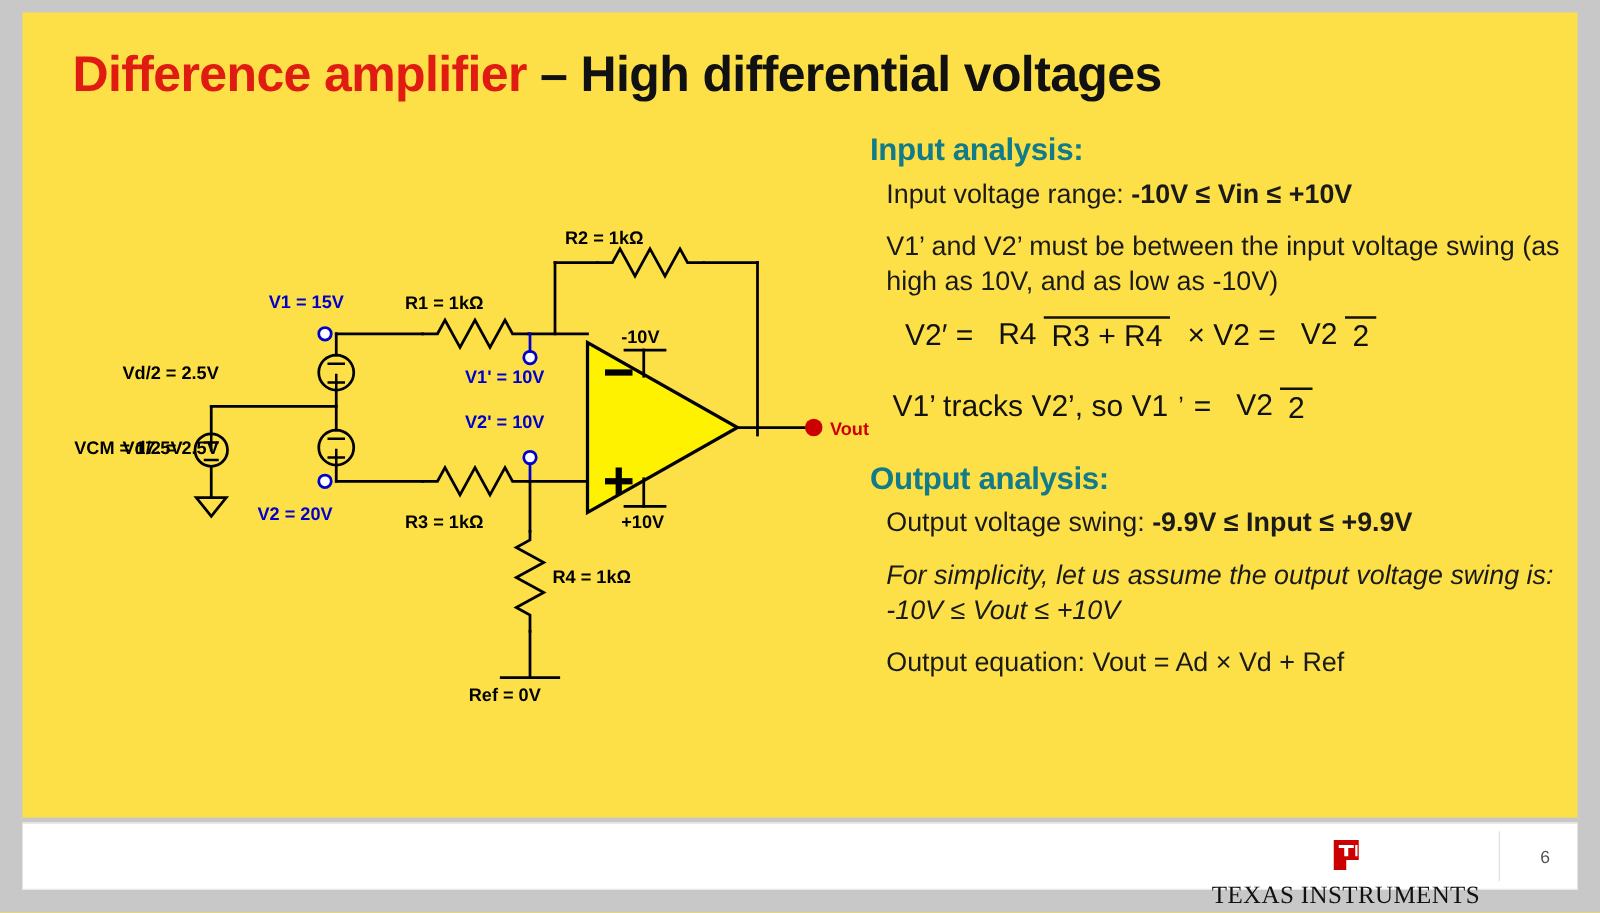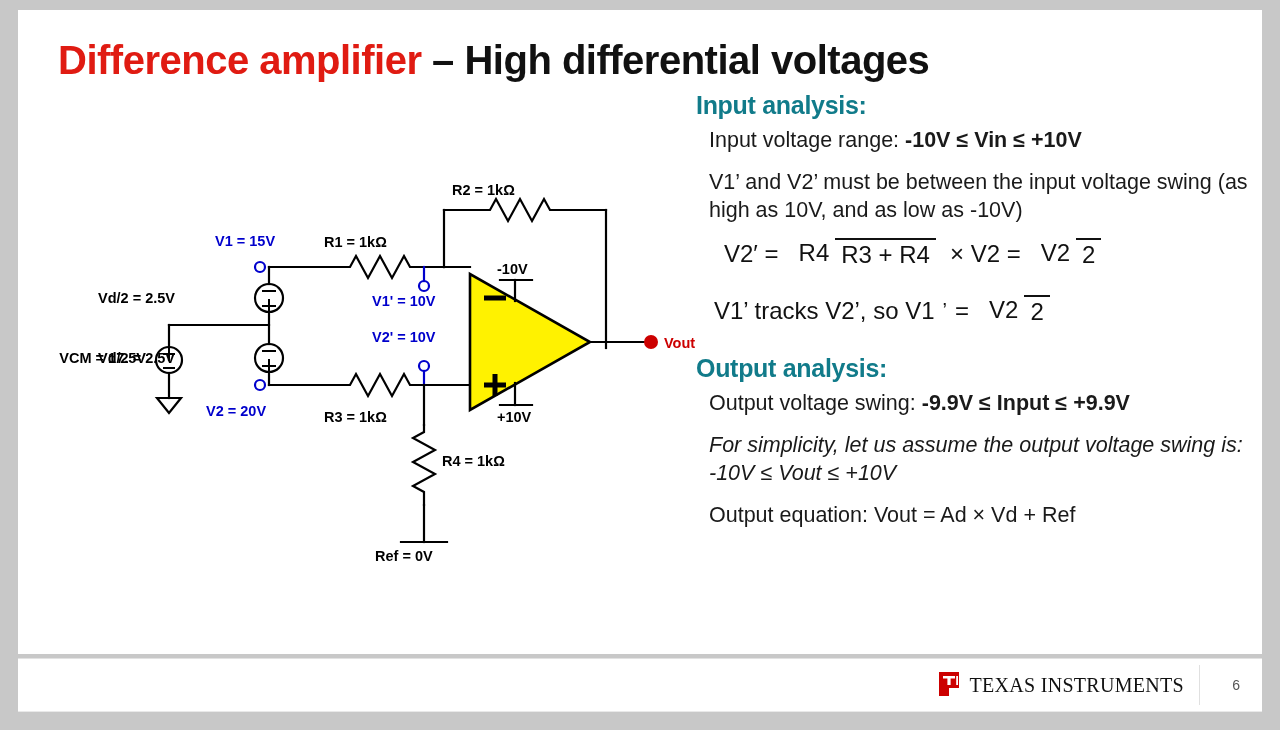--- a/index.html
+++ b/index.html
@@ -5,41 +5,41 @@
   html,body{margin:0;padding:0;}
   body{
     width:1280px;height:730px;
     background:#c8c8c8;
     font-family:"Liberation Sans", sans-serif;
     overflow:hidden;
   }
   .slide{
     position:absolute;left:18px;top:10px;
     width:1244px;height:644px;
-    background:#ffffff;
+    background:#fde047;
   }
   .footerbar{
     position:absolute;left:18px;top:658px;
     width:1244px;height:52px;
     background:#ffffff;
     border-top:1px solid #e2e2e2;
     border-bottom:1px solid #e9e9e9;
   }
   
   .title{
     position:absolute;left:40px;top:28px;
     font-size:40px;font-weight:bold;letter-spacing:-0.5px;
     white-space:nowrap;
     font-family:"Liberation Sans", sans-serif;
   }
   .title .red{color:#e01b12;}
   .title .blk{color:#111111;}
 
   
-  .rcol{position:absolute;left:678px;top:81px;width:562px;}
+  .rcol{position:absolute;left:678px;top:96px;width:562px;}
   .sec-head{
     color:#117b8a;font-size:25px;font-weight:bold;margin:0 0 6px 0;
     letter-spacing:-0.3px;
   }
   .ptext{font-size:21.5px;color:#1a1a1a;line-height:28px;margin:0 0 14px 13px;}
   .ptext b{font-weight:bold;}
   .ptext.it{font-style:italic;}
   .ptext.it b{font-style:italic;font-weight:normal;}
   .redline{
     color:#d1121a;font-size:23px;font-weight:bold;text-align:center;
@@ -55,21 +55,21 @@
   .prime{font-size:20px;vertical-align:super;}
   .f2{margin:26px 0 0 18px;font-size:24px;}
 
   
   .circuit{position:absolute;left:20px;top:160px;width:660px;height:420px;}
   .circuit svg{display:block;}
 
   
   .ti-logo{
     position:absolute;right:78px;top:12px;
-    display:flex;align-items:flex-end;gap:8px;
+    display:flex;align-items:center;gap:8px;flex-direction:column;
   }
   .ti-mark{width:24px;height:26px;display:block;}
   .ti-text{
     font-family:"Liberation Serif", serif;
     font-size:20px;color:#111;letter-spacing:0.3px;
     white-space:nowrap;
   }
   .pagenum{
     position:absolute;right:22px;top:18px;
     font-size:14px;color:#555;

